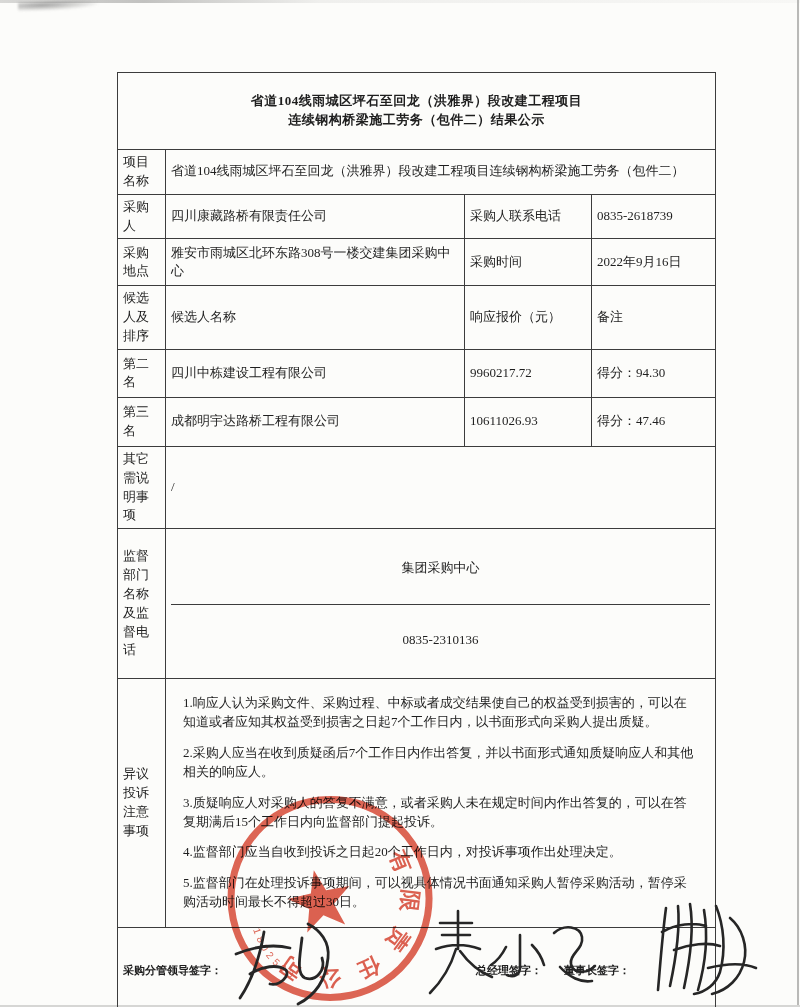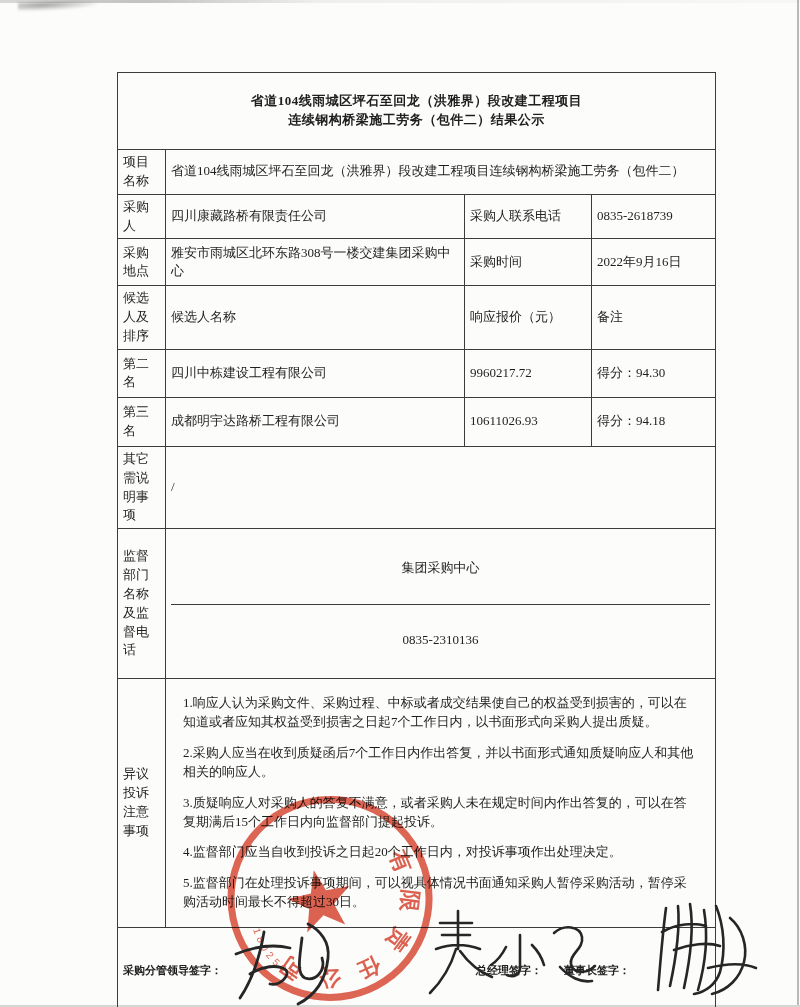--- a/index.html
+++ b/index.html
@@ -102,21 +102,21 @@
     <tr style="height:48px">
       <td class="lab">第二名</td>
       <td class="center">四川中栋建设工程有限公司</td>
       <td class="center">9960217.72</td>
       <td class="center">得分：94.30</td>
     </tr>
     <tr style="height:49px">
       <td class="lab">第三名</td>
       <td class="center">成都明宇达路桥工程有限公司</td>
       <td class="center">10611026.93</td>
-      <td class="center">得分：94.18</td>
+      <td class="center">得分：47.46</td>
     </tr>
 
     <tr style="height:63px">
       <td class="lab">其它需说明事项</td>
       <td colspan="3" class="center">/</td>
     </tr>
 
     <tr style="height:145px">
       <td class="lab">监督部门名称及监督电话</td>
       <td colspan="3" class="nopad">

